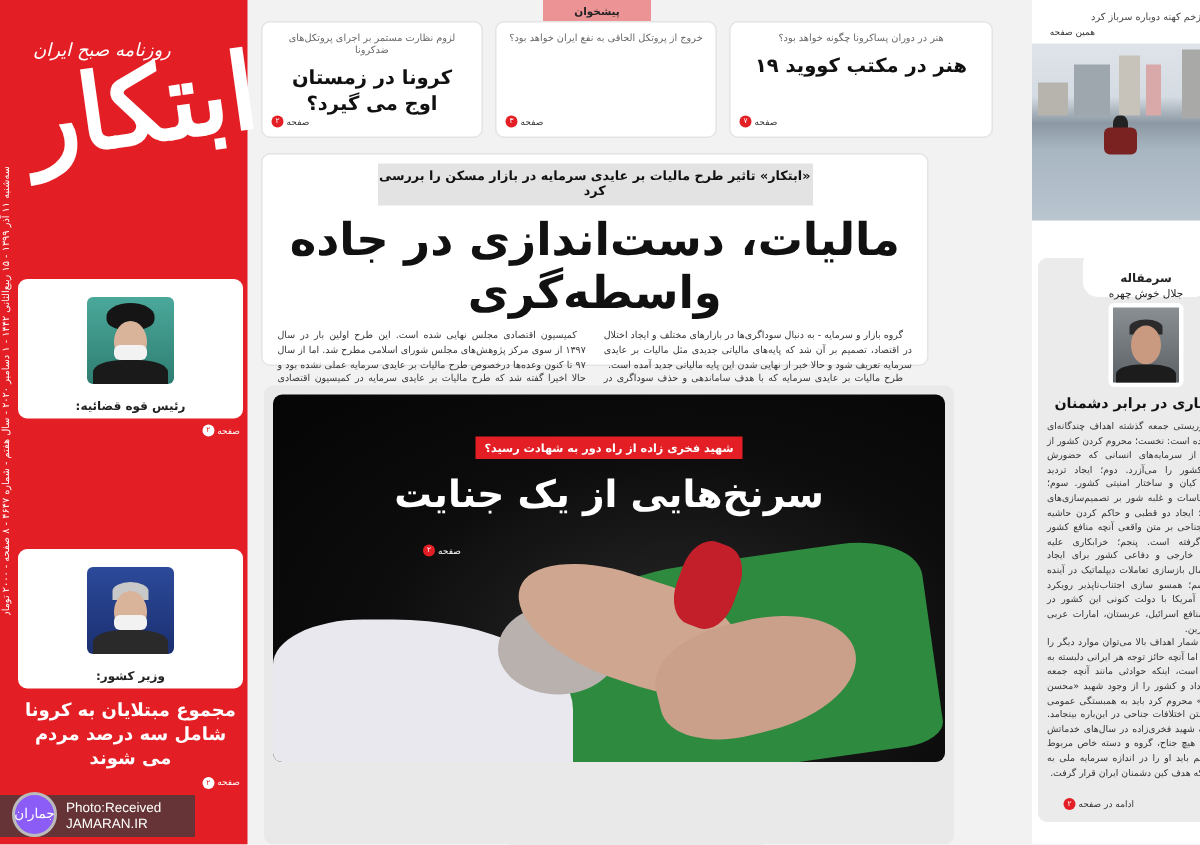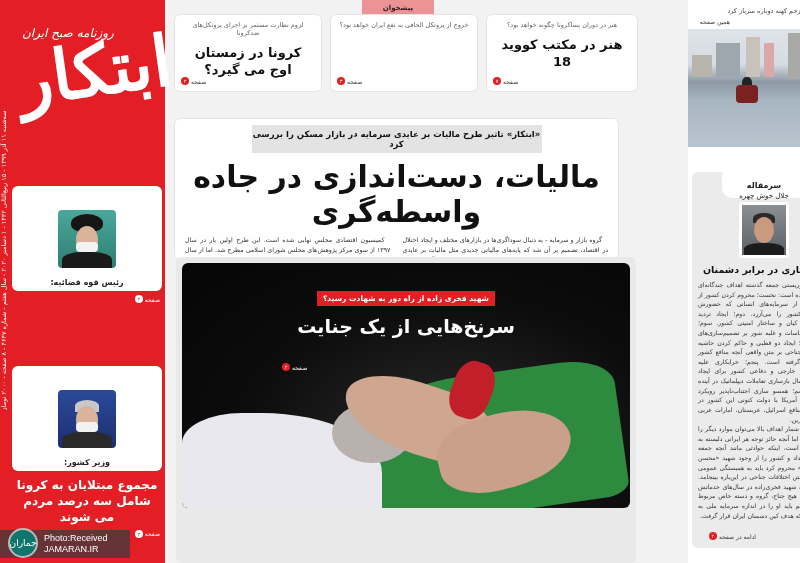--- a/index.html
+++ b/index.html
@@ -37,34 +37,34 @@
   .m-photo .face {
     position: absolute; left: 18px; top: 16px; width: 22px; height: 28px; border-radius: 50%;
     background: #d9b39a;
   }
   .m-photo .turban { position: absolute; left: 13px; top: 4px; width: 32px; height: 18px; border-radius: 50% 50% 40% 40%; background: #151515; }
   .m-photo .mask { position: absolute; left: 18px; top: 32px; width: 22px; height: 10px; background: #f2f2f2; border-radius: 4px; }
   .m-photo .robe { position: absolute; left: 4px; top: 42px; width: 50px; height: 20px; background: #1a1a1a; border-radius: 40% 40% 0 0; }
   .m-photo .suit { position: absolute; left: 4px; top: 42px; width: 50px; height: 20px; background: #2a2a2a; border-radius: 40% 40% 0 0; }
   .m-photo .hair { position: absolute; left: 17px; top: 10px; width: 24px; height: 12px; border-radius: 50% 50% 0 0; background: #c8c8c8; }
   .m-label { color: #222; font-size: 8px; text-align: center; margin-top: 6px; font-weight: bold; }
-  .m-label-bg { background: #fff; border-radius: 6px; padding: 20px 0 4px; margin: 0 -2px; }
+  .m-label-bg { background: #fff; border-radius: 6px; padding: 8px 0 4px; margin: 0 -2px; }
   .m-head { color: #fff; font-size: 12px; font-weight: bold; text-align: center; line-height: 1.35; margin-top: 6px; }
   .page-ref { display: flex; align-items: center; gap: 2px; font-size: 6px; color: #333; }
   .page-ref .dot { width: 8px; height: 8px; border-radius: 50%; background: #e31e24; color: #fff; font-size: 5px; display: flex; align-items: center; justify-content: center; }
   .m-story .page-ref { color: #fff; margin-top: 4px; justify-content: flex-end; direction: ltr; padding-left: 6px; }
   .m-story .page-ref .dot { background: #fff; color: #e31e24; }
 
   
   .watermark {
     position: absolute; left: 0; top: 530px; width: 130px; height: 28px;
     background: rgba(60,60,60,0.75); display: flex; align-items: center; direction: ltr;
   }
   .watermark .wm-logo {
-    width: 30px; height: 30px; border-radius: 50%; background: #0f766e; border: 2px solid #bbb;
+    width: 30px; height: 30px; border-radius: 50%; background: #8b5cf6; border: 2px solid #bbb;
     margin-left: 8px; margin-top: -2px; color: #fff; font-size: 9px; display: flex; align-items: center; justify-content: center; text-align: right;
   }
   .watermark .wm-text { color: #fff; font-family: "Liberation Sans", sans-serif; font-size: 9px; line-height: 1.2; margin-left: 6px; }
 
   
   .teaser {
     position: absolute; top: 14px; height: 78px; background: #fff; border-radius: 6px;
     border: 1px solid #e4e4e4; padding: 6px 8px;
   }
   .teaser .kicker { font-size: 6.5px; color: #666; text-align: center; }
@@ -105,21 +105,21 @@
   .ed-title { position: absolute; top: 92px; width: 100%; text-align: center; font-size: 9.5px; font-weight: bold; color: #111; }
   .ed-body {
     position: absolute; top: 108px; left: 6px; right: 6px; font-size: 6.2px; line-height: 1.55; color: #333; text-align: justify;
   }
   .ed-body p { text-indent: 6px; }
   .ed-more { position: absolute; right: 80px; bottom: 8px; direction: ltr; }
 
   
   .lead {
     position: absolute; left: 174px; top: 102px; width: 445px; height: 142px; background: #fff;
-    border: 1px solid #e4e4e4; border-radius: 6px; margin-top: 16px;
+    border: 1px solid #e4e4e4; border-radius: 6px;
   }
   .lead .super {
     margin: 6px auto 0; width: 290px; background: #e3e3e3; text-align: center; font-size: 8.5px; font-weight: bold;
     padding: 4px 0; color: #111;
   }
   .lead .headline { text-align: center; font-size: 30px; font-weight: bold; color: #111; margin-top: 6px; letter-spacing: -0.5px; }
   .lead .cols { display: flex; gap: 12px; padding: 6px 10px 0; }
   .lead .col { flex: 1; font-size: 6.3px; line-height: 1.55; color: #333; text-align: justify; }
   .lead .col p { text-indent: 6px; }
   .lead .page-ref { margin-top: 3px; justify-content: flex-start; }
@@ -136,21 +136,21 @@
   .photo .cloth { position: absolute; left: 0; top: 150px; width: 200px; height: 100px; background: #e8e8ee; border-radius: 30% 60% 0 0; }
   .photo .face { position: absolute; left: 160px; top: 120px; width: 150px; height: 70px; background: #cfa690; border-radius: 50% 40% 40% 60%; transform: rotate(18deg); }
   .photo .beard { position: absolute; left: 150px; top: 140px; width: 80px; height: 60px; background: #b8b1ad; border-radius: 50%; }
   .photo .band { position: absolute; left: 270px; top: 98px; width: 40px; height: 58px; background: #c21f2a; border-radius: 40%; transform: rotate(20deg); }
   .photo .hand { position: absolute; left: 255px; top: 150px; width: 135px; height: 75px; background: #caa08a; border-radius: 40% 50% 50% 40%; transform: rotate(-14deg); }
   .photo .red-kicker {
     position: absolute; left: 50%; top: 28px; transform: translateX(-50%); background: #e31e24; color: #fff;
     font-size: 7.5px; font-weight: bold; padding: 3px 6px; white-space: nowrap;
   }
   .photo .ph-headline {
-    position: absolute; left: 0; right: 0; top: 52px; text-align: center; color: #fff; font-size: 19px; font-weight: bold;
+    position: absolute; left: 0; right: 0; top: 52px; text-align: center; color: #fff; font-size: 25px; font-weight: bold;
   }
   .photo .page-ref { position: absolute; left: 100px; top: 100px; color: #fff; direction: ltr; }
 </style>
 </head>
 <body>
 
 <div class="masthead">
   <div class="logo-wrap">
     <div class="tagline">روزنامه صبح ایران</div>
     <div class="logo">ابتکار</div>
@@ -215,23 +215,23 @@
     <span>صفحه</span>
   </div>
 </div>
 <div class="teaser" style="left:330px; width:148px;">
   <div class="kicker">خروج از پروتکل الحاقی به نفع ایران خواهد بود؟</div>
   <div class="page-ref">
     <span class="dot">۳</span>
     <span>صفحه</span>
   </div>
 </div>
-<div class="teaser" style="left:486px; width:152px;">
+<div class="teaser" style="left:486px; width:176px;">
   <div class="kicker">هنر در دوران پساکرونا چگونه خواهد بود؟</div>
-  <div class="title">هنر در مکتب کووید 18</div>
+  <div class="title">هنر در مکتب کووید ۱۹</div>
   <div class="page-ref">
     <span class="dot">۷</span>
     <span>صفحه</span>
   </div>
 </div>
 
 <div class="lead">
   <div class="super">«ابتکار» تاثیر طرح مالیات بر عایدی سرمایه در بازار مسکن را بررسی کرد</div>
   <div class="headline">مالیات، دست‌اندازی در جاده واسطه‌گری</div>
   <div class="cols">

